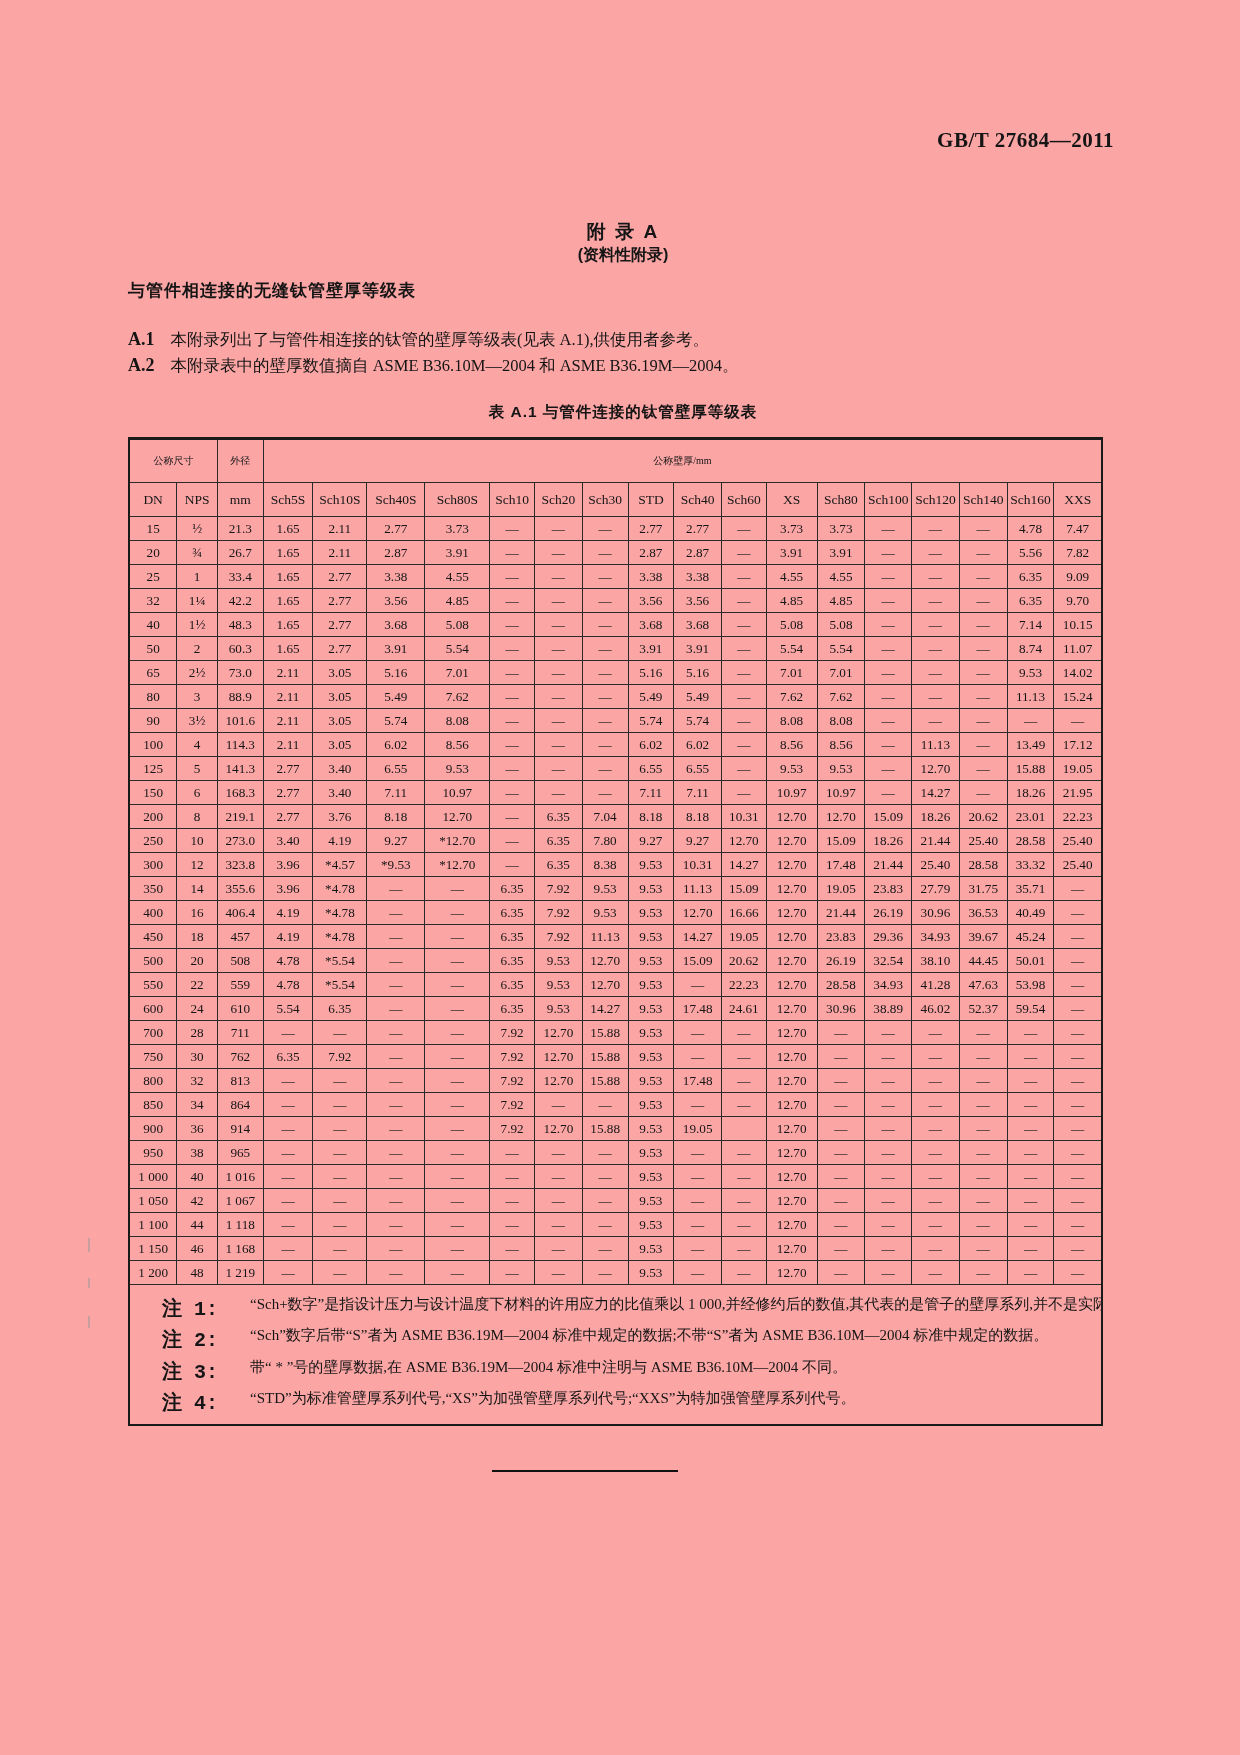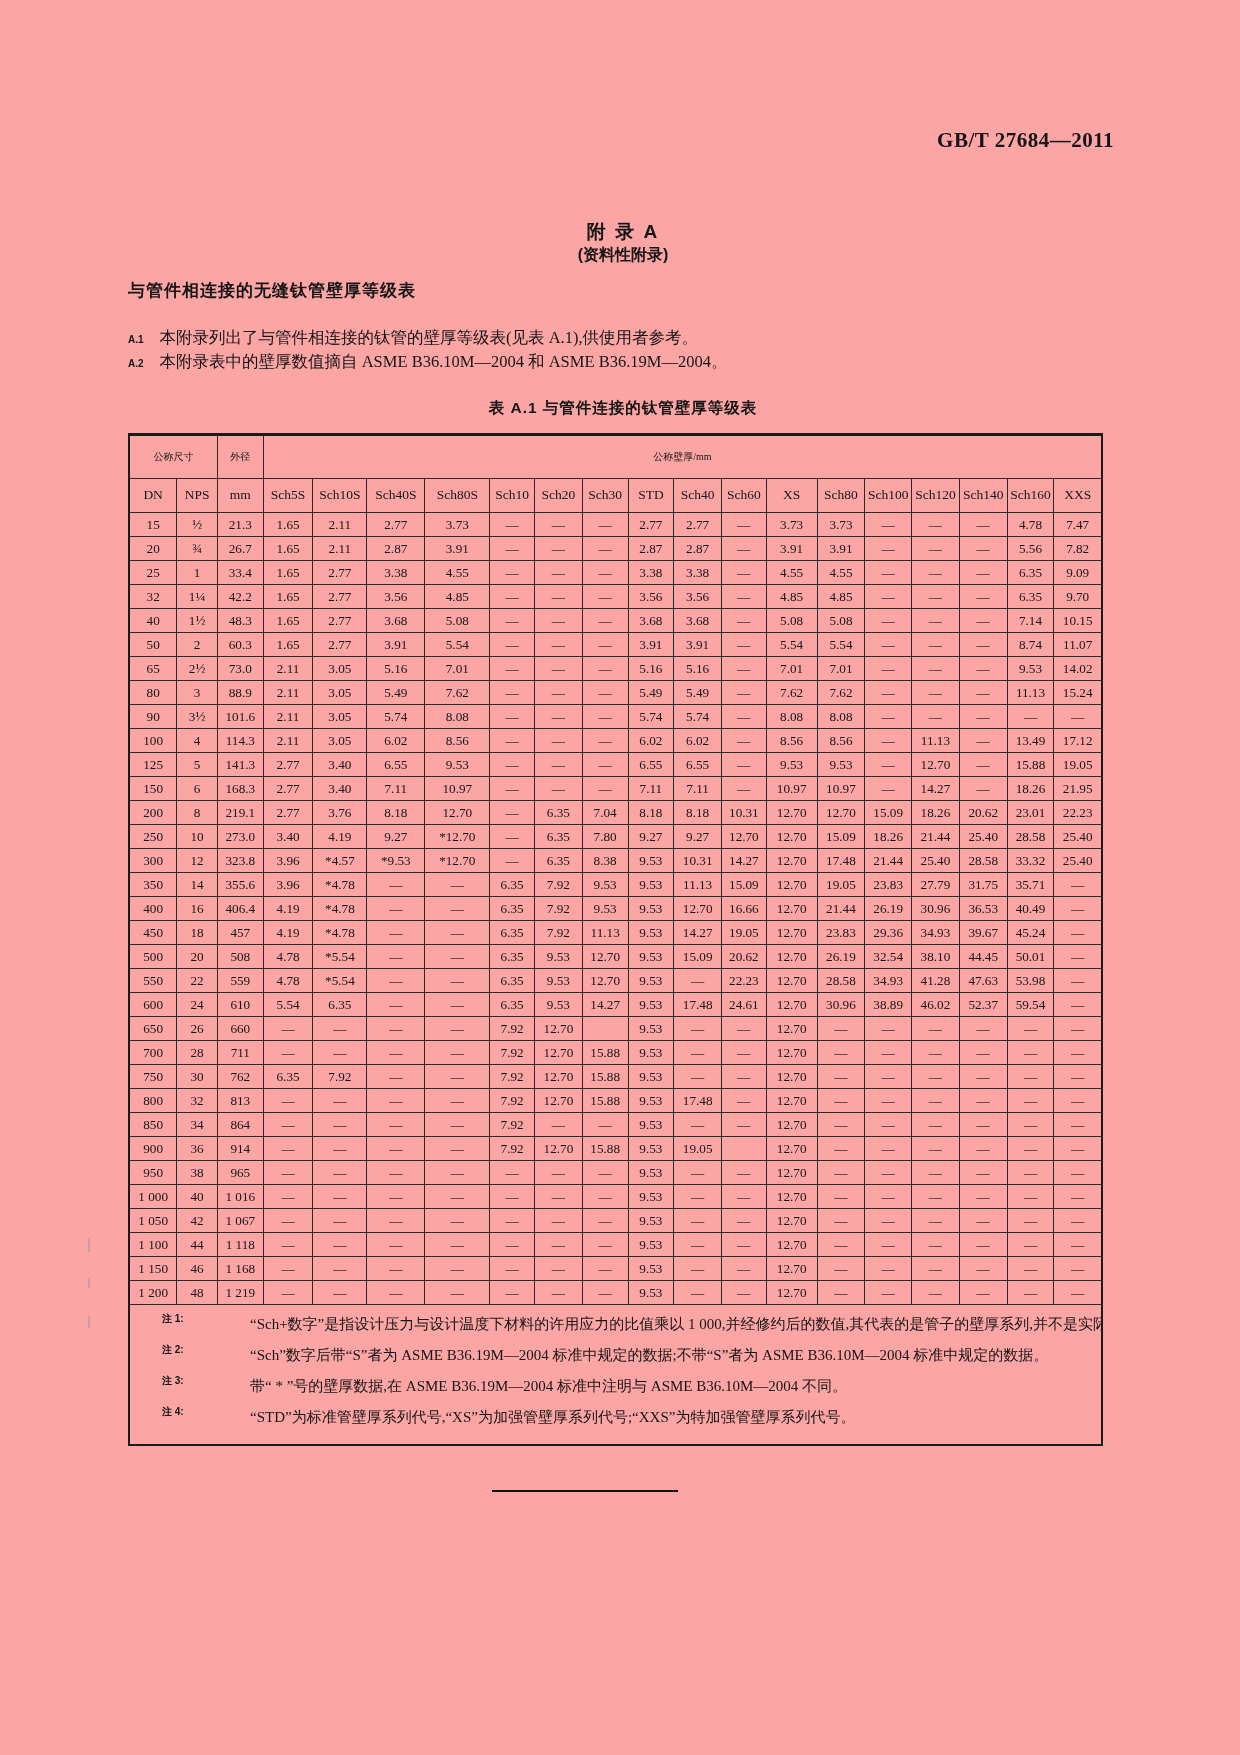--- a/index.html
+++ b/index.html
@@ -23,22 +23,22 @@
     margin-top:0;text-align:center;font-size:16px;font-weight:700;
     font-family:"Liberation Sans","DejaVu Sans",sans-serif;
   }
   .h-main{
     margin-top:13px;text-align:left;font-size:17px;font-weight:700;
     font-family:"Liberation Sans","DejaVu Sans",sans-serif;letter-spacing:1px;
   }
   .para{margin:0;margin-top:24px;font-size:16.5px;line-height:1.45;}
   .para + .para{margin-top:0;}
   .plabel{
-    font-family:Liberation Sans, sans-serif;
-    font-weight:700;font-size:10px;margin-right:16px;
+    font-family:Liberation Serif, serif;
+    font-weight:700;font-size:18px;margin-right:16px;
   }
   .table-caption{
     margin-top:24px;text-align:center;font-weight:700;font-size:15.5px;
     font-family:"Liberation Sans","DejaVu Sans",sans-serif;letter-spacing:1px;
   }
   table.grade-table{
     margin-top:14px;border-collapse:collapse;table-layout:fixed;width:975px;
     border:2px solid #1a1a1a;border-top-width:3px;
   }
   .grade-table th,.grade-table td{
@@ -46,21 +46,21 @@
     padding:0 1px;overflow:hidden;white-space:nowrap;
   }
   .grade-table thead tr.group-row th{height:42px;font-size:10px;font-weight:400;}
   .grade-table thead tr.col-row th{height:33px;font-size:13.5px;font-weight:400;}
   .grade-table tbody td{height:23px;font-size:13.2px;line-height:1;}
   .grade-table tbody td:first-child{font-size:13.2px;}
   .notes-cell{padding:4px 16px 10px 28px !important;text-align:left !important;}
   .note{position:relative;margin:0;padding-left:92px;font-size:15px;line-height:2.08;}
   .note-label{
     position:absolute;left:4px;top:0;
-    font-family:Liberation Sans, sans-serif;font-weight:700;font-size:10px;
+    font-family:Liberation Mono, monospace;font-weight:700;font-size:20px;
   }
   .end-rule{
     width:186px;margin:44px auto 0;border-top:2.5px solid #111;height:0;
     transform:translateX(-38px);
   }
   
   .scan-mark{position:absolute;background:#9a9a9a;opacity:.55;}
 </style>
 </head>
 <body>
@@ -593,42 +593,20 @@
             <td>24.61</td>
             <td>12.70</td>
             <td>30.96</td>
             <td>38.89</td>
             <td>46.02</td>
             <td>52.37</td>
             <td>59.54</td>
             <td>—</td>
           </tr>
           <tr>
-            <td>650</td>
-            <td>26</td>
-            <td>660</td>
-            <td>—</td>
-            <td>—</td>
-            <td>—</td>
-            <td>—</td>
-            <td>7.92</td>
-            <td>12.70</td>
-            <td></td>
-            <td>9.53</td>
-            <td>—</td>
-            <td>—</td>
-            <td>12.70</td>
-            <td>—</td>
-            <td>—</td>
-            <td>—</td>
-            <td>—</td>
-            <td>—</td>
-            <td>—</td>
-          </tr>
-          <tr>
             <td>700</td>
             <td>28</td>
             <td>711</td>
             <td>—</td>
             <td>—</td>
             <td>—</td>
             <td>—</td>
             <td>7.92</td>
             <td>12.70</td>
             <td>15.88</td>

